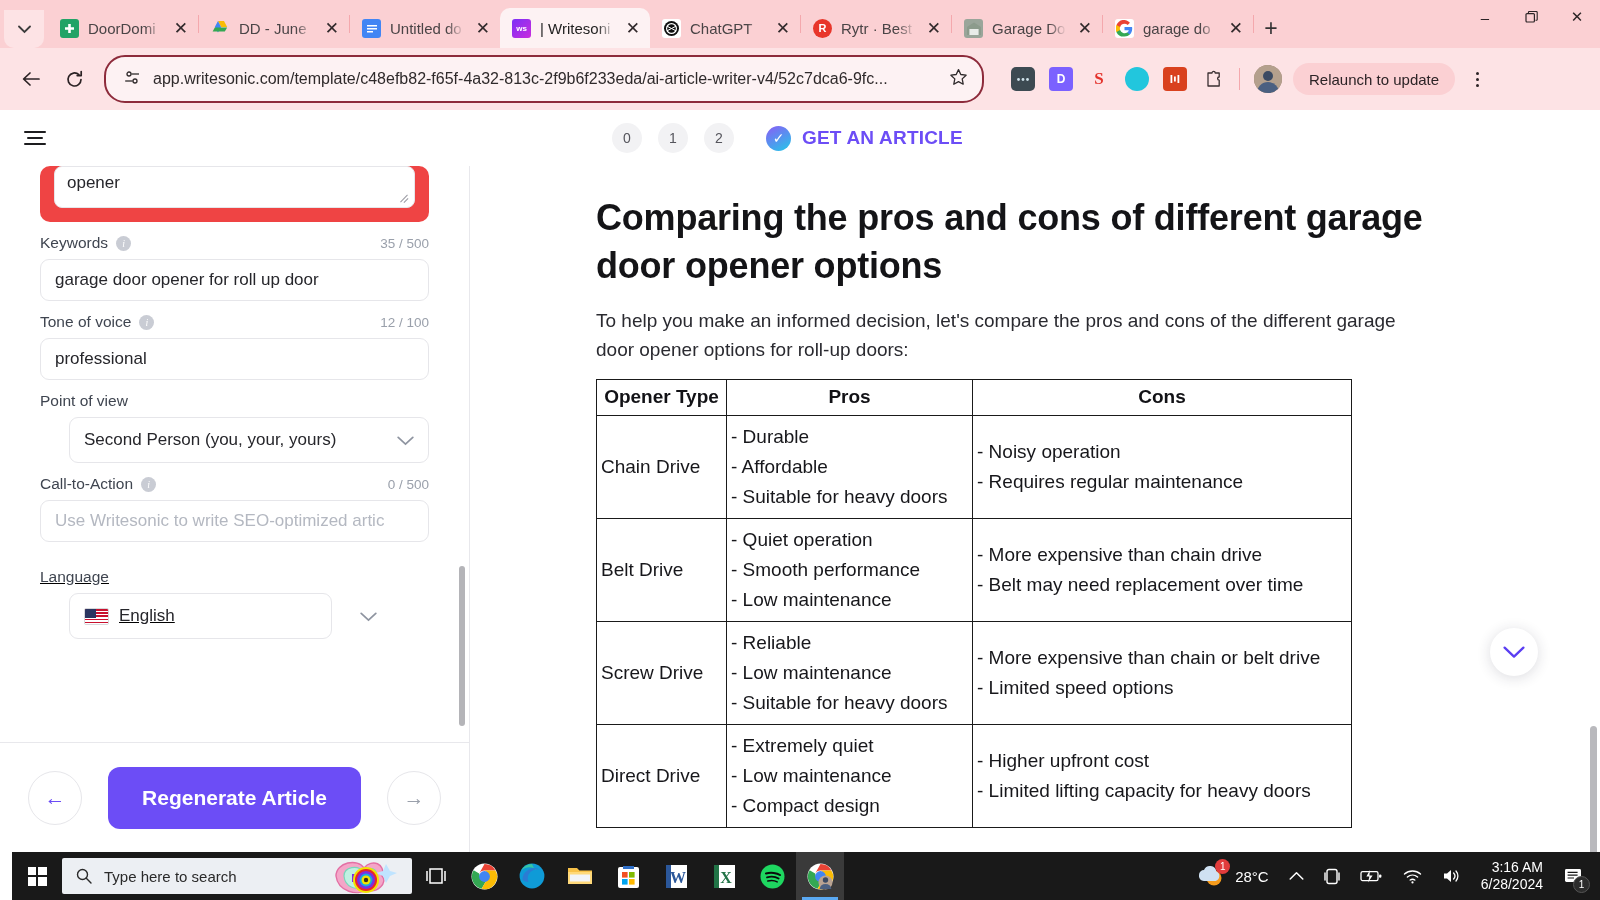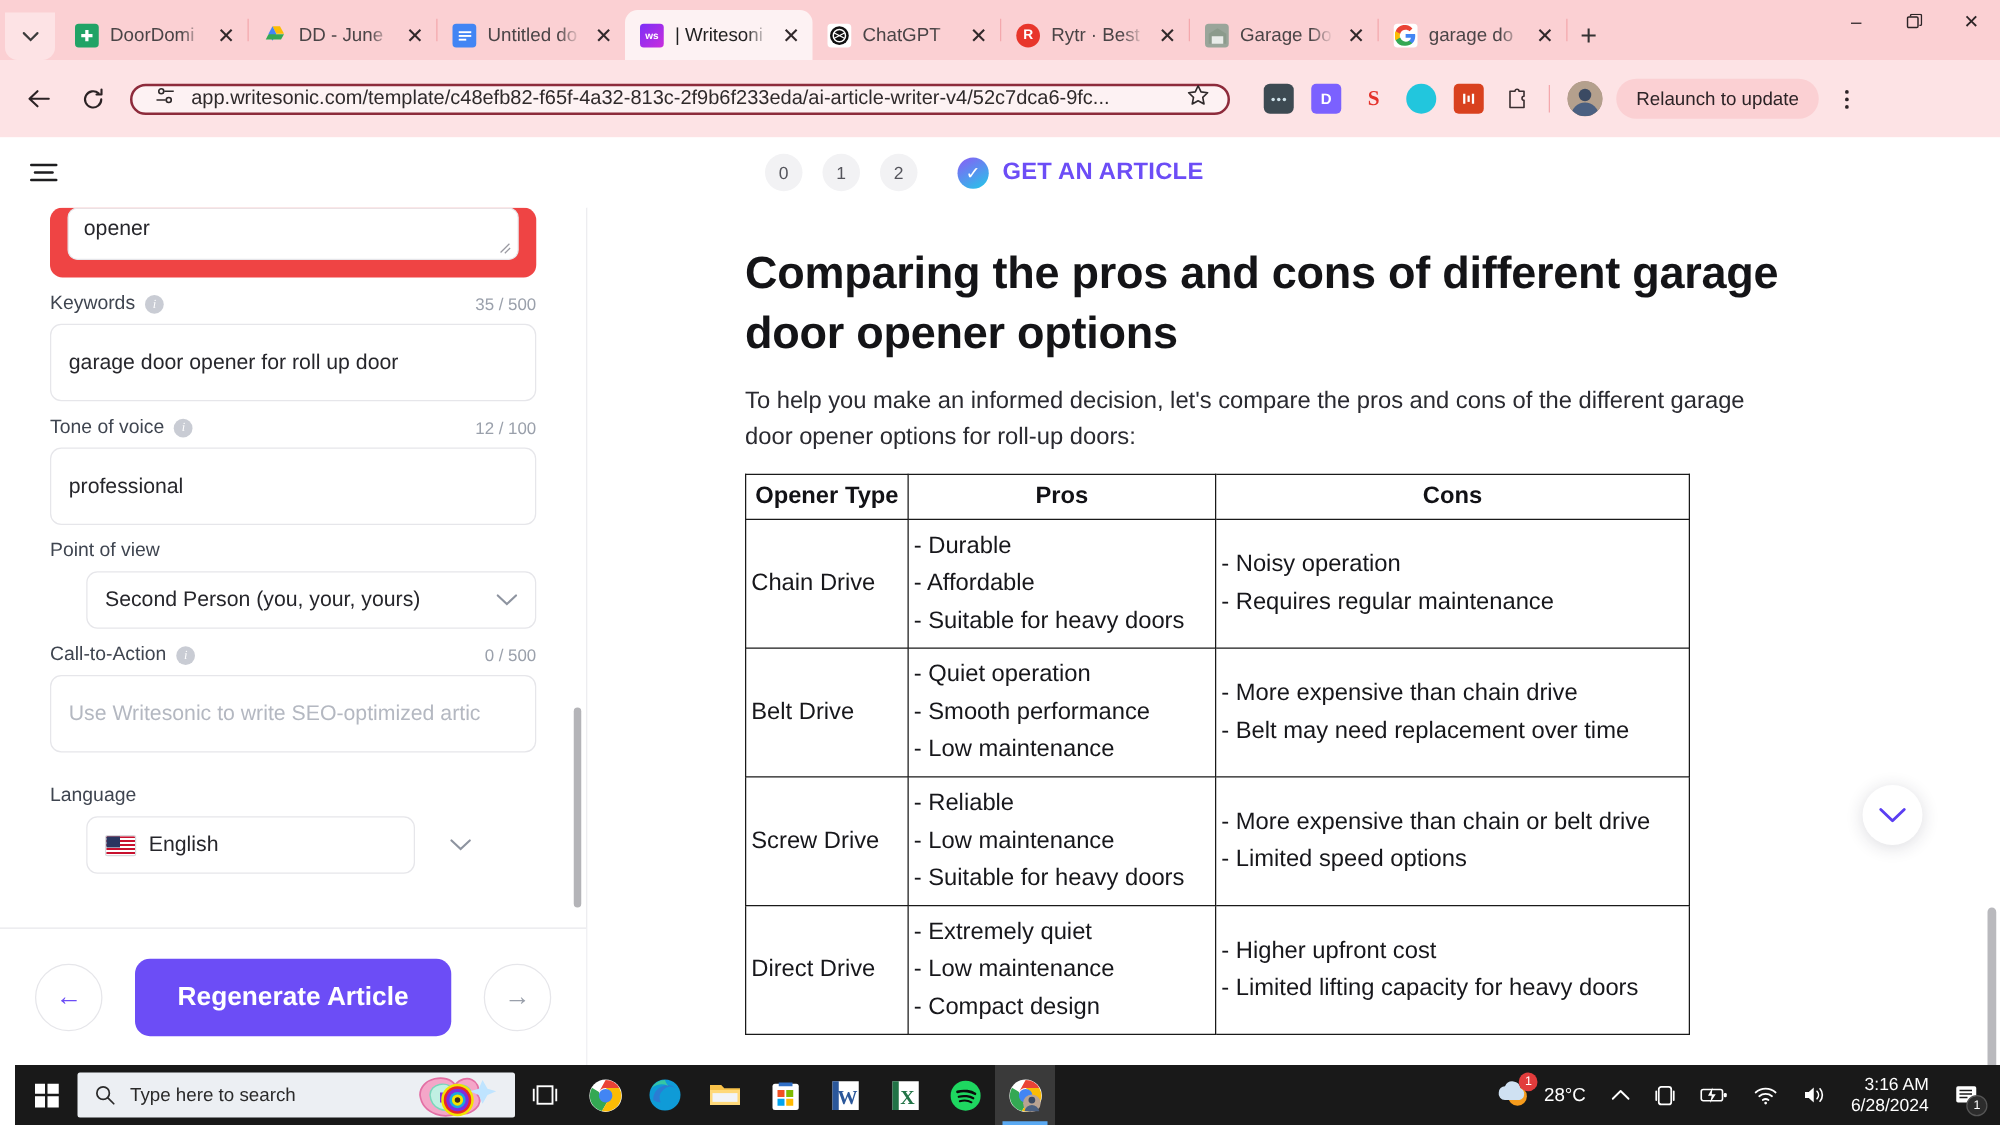--- a/index.html
+++ b/index.html
@@ -54,21 +54,21 @@
   .wincontrols { margin-left: auto; display: flex; align-items: flex-start; height: 48px; }
   .wc { width: 46px; height: 34px; display: flex; align-items: center; justify-content: center; color: #2c2426; font-size: 15px;}
 
   .toolbar {
     height: 62px; background: #fde3e5; display: flex; align-items: center;
     padding: 0 12px; gap: 5px; flex: 0 0 62px;
   }
   .navbtn { width: 38px; height: 38px; display: flex; align-items: center; justify-content: center;
             color: #2b2224; font-size: 20px; }
   .omnibox {
-    flex: 1 1 auto; height: 25px; background: #fdf2f3; border: 2px solid #8d2b3b;
+    flex: 1 1 auto; height: 48px; background: #fdf2f3; border: 2px solid #8d2b3b;
     border-radius: 21px; display: flex; align-items: center; gap: 12px; padding: 0 14px 0 18px;
     margin: 0 10px 0 6px; max-width: 880px;
   }
   .omnibox .url {
     flex: 1 1 auto; font-size: 16px; color: #2f2a2b; white-space: nowrap; overflow: hidden;
   }
   .ext-icons { display: flex; align-items: center; gap: 14px; margin-left: 12px; }
   .ext { width: 24px; height: 24px; display: flex; align-items: center; justify-content: center;
          border-radius: 4px; font-size: 12px; font-weight: bold; color: #fff; }
   .relaunch {
@@ -121,21 +121,21 @@
   .field { margin-top: 12px; }
   .field-head { display: flex; align-items: center; margin-bottom: 7px; }
   .field-label { font-size: 15.5px; color: #3f4550; }
   .info-i {
     width: 15px; height: 15px; border-radius: 50%; background: #c9ccd4; color: #fff;
     font-size: 10px; display: inline-flex; align-items: center; justify-content: center;
     margin-left: 8px; font-style: italic; font-family: "Liberation Serif", serif;
   }
   .counter { margin-left: auto; font-size: 13.5px; color: #9aa0ab; }
   .input-box {
-    border: 1px solid #e6e6ea; border-radius: 9px; height: 62px; display: flex; align-items: center;
+    border: 1px solid #e6e6ea; border-radius: 9px; height: 42px; display: flex; align-items: center;
     padding: 0 14px; font-size: 17px; color: #26262b; background: #fff; overflow: hidden;
     white-space: nowrap;
   }
   .input-box.placeholder { color: #b4b8c1; }
   .select-box {
     border: 1px solid #e6e6ea; border-radius: 9px; height: 46px; display: flex; align-items: center;
     padding: 0 14px; font-size: 17px; color: #26262b; background: #fff; gap: 10px; margin-left: 29px;
   }
   .select-box .chev { margin-left: auto; color: #8e94a0; font-size: 15px; }
   .lang-select { width: 263px; }
@@ -465,21 +465,21 @@
 
           <div class="field">
             <div class="field-head">
               <span class="field-label">Call-to-Action</span>
               <span class="info-i">i</span>
               <span class="counter">0 / 500</span>
             </div>
             <div class="input-box placeholder">Use Writesonic to write SEO-optimized artic</div>
           </div>
 
-          <div class="field" style="margin-top:26px;">
+          <div class="field" style="margin-top:26px;text-decoration:underline;">
             <div class="field-head">
               <span class="field-label">Language</span>
             </div>
             <div class="lang-row">
               <div class="select-box lang-select">
                 <span class="flag">
                   <span class="stripes"></span>
                     <span class="canton"></span>
                 </span>
                 <span>English</span>

